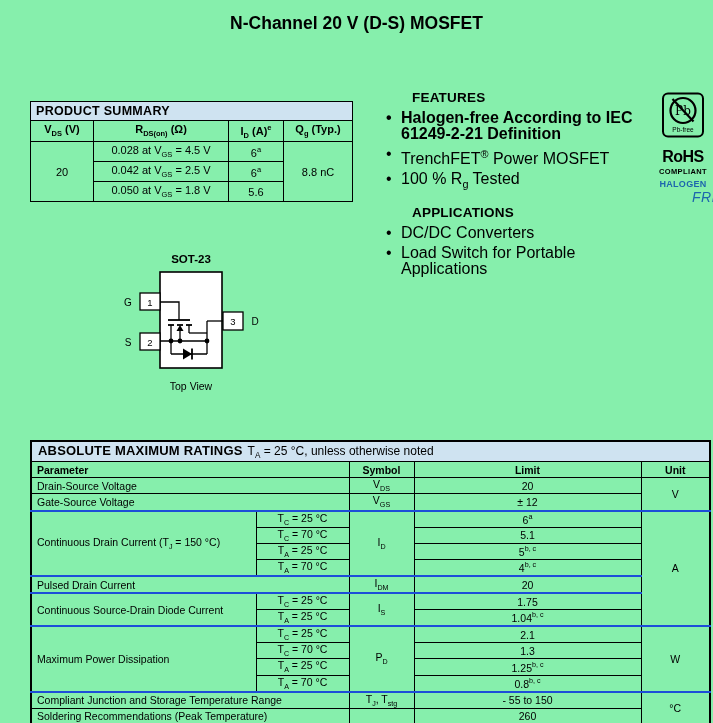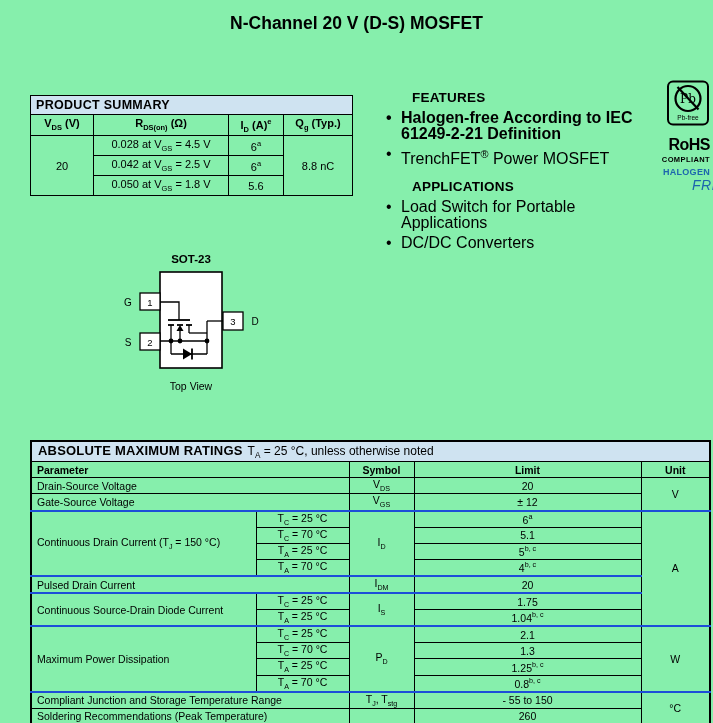--- a/index.html
+++ b/index.html
@@ -10,36 +10,36 @@
   }
   .doc-title {
     position:absolute; top:13px; left:0; width:100%;
     text-align:center; font-size:17.5px; font-weight:bold;
   }
   table { border-collapse:collapse; }
   sub { font-size:0.68em; }
   sup { font-size:0.68em; }
 
   
-  .ps { position:absolute; left:30px; top:95px; width:322px; table-layout:fixed; border:1.5px solid #000; }
+  .ps { position:absolute; left:30px; top:101px; width:322px; table-layout:fixed; border:1.5px solid #000; }
   .ps th, .ps td { border:1px solid #000; font-size:11px; text-align:center; vertical-align:middle; padding:0 2px; }
   .ps .title-bar { background:#cfe3f1; text-align:left; font-weight:bold; font-size:12.5px; padding:2px 5px; height:19px; letter-spacing:.3px; }
   .ps th { height:21px; font-weight:bold; }
   .ps td { height:20px; }
 
   
   .right-col { position:absolute; left:380px; top:90px; width:278px; }
   .sec-title { font-weight:bold; font-size:13.5px; letter-spacing:.2px;padding-left:32px; }
   .bullets { list-style:none; margin:5px 0 12px 0; }
   .bullets li { position:relative; padding-left:21px; font-size:16px; line-height:16px; margin-bottom:4px; }
   .bullets li::before { content:"\2022"; position:absolute; left:6px; }
   .bullets li.bold { font-weight:bold; }
 
   
-  .badges { position:absolute; left:656px; top:80px; width:54px; text-align:right; }
+  .badges { position:absolute; left:656px; top:92px; width:54px; text-align:center; }
   .rohs { font-size:16px; font-weight:bold; letter-spacing:-0.5px; margin-top:6px; }
   .compliant { font-size:7.5px; font-weight:bold; letter-spacing:.4px; margin-top:1px; }
   .halogen { font-size:9px; font-weight:bold; color:#1d66ad; margin-top:3px; letter-spacing:.3px; }
   .free { font-size:14px; font-weight:normal; font-style:italic; color:#1d66ad; letter-spacing:.5px;margin-left:36px; }
 
   
   .pkg { position:absolute; left:112px; top:250px; }
 
   
   .amr { position:absolute; left:30px; top:440px; width:679px; table-layout:fixed; border:2px solid #000; }
@@ -90,25 +90,26 @@
       <td>5.6</td>
     </tr>
   </tbody>
     </table>
 
   <div class="right-col">
     <div class="sec-title">FEATURES</div>
     <ul class="bullets">
       <li class="bold">Halogen-free According to IEC 61249-2-21 Definition</li>
       <li>TrenchFET<sup>®</sup> Power MOSFET</li>
+      <li>100 % R<sub>g</sub> Tested</li>
     </ul>
     <div class="sec-title">APPLICATIONS</div>
     <ul class="bullets">
+      <li>DC/DC Converters</li>
       <li>Load Switch for Portable Applications</li>
-      <li>DC/DC Converters</li>
     </ul>
   </div>
 
   <div class="badges">
     <svg width="44" height="46" viewBox="0 0 44 46">
       <rect x="2" y="1.5" width="40" height="43" rx="5" fill="none" stroke="#000" stroke-width="2"></rect>
       <circle cx="22" cy="18.5" r="12.5" fill="none" stroke="#000" stroke-width="2.2"></circle>
       <text x="22" y="23" text-anchor="middle" font-family="DejaVu Serif, serif" font-size="12">Pb</text>
       <line x1="11.5" y1="7" x2="32.5" y2="29.5" stroke="#000" stroke-width="2.2"></line>
       <text x="22" y="40" text-anchor="middle" font-size="6.5">Pb-free</text>

